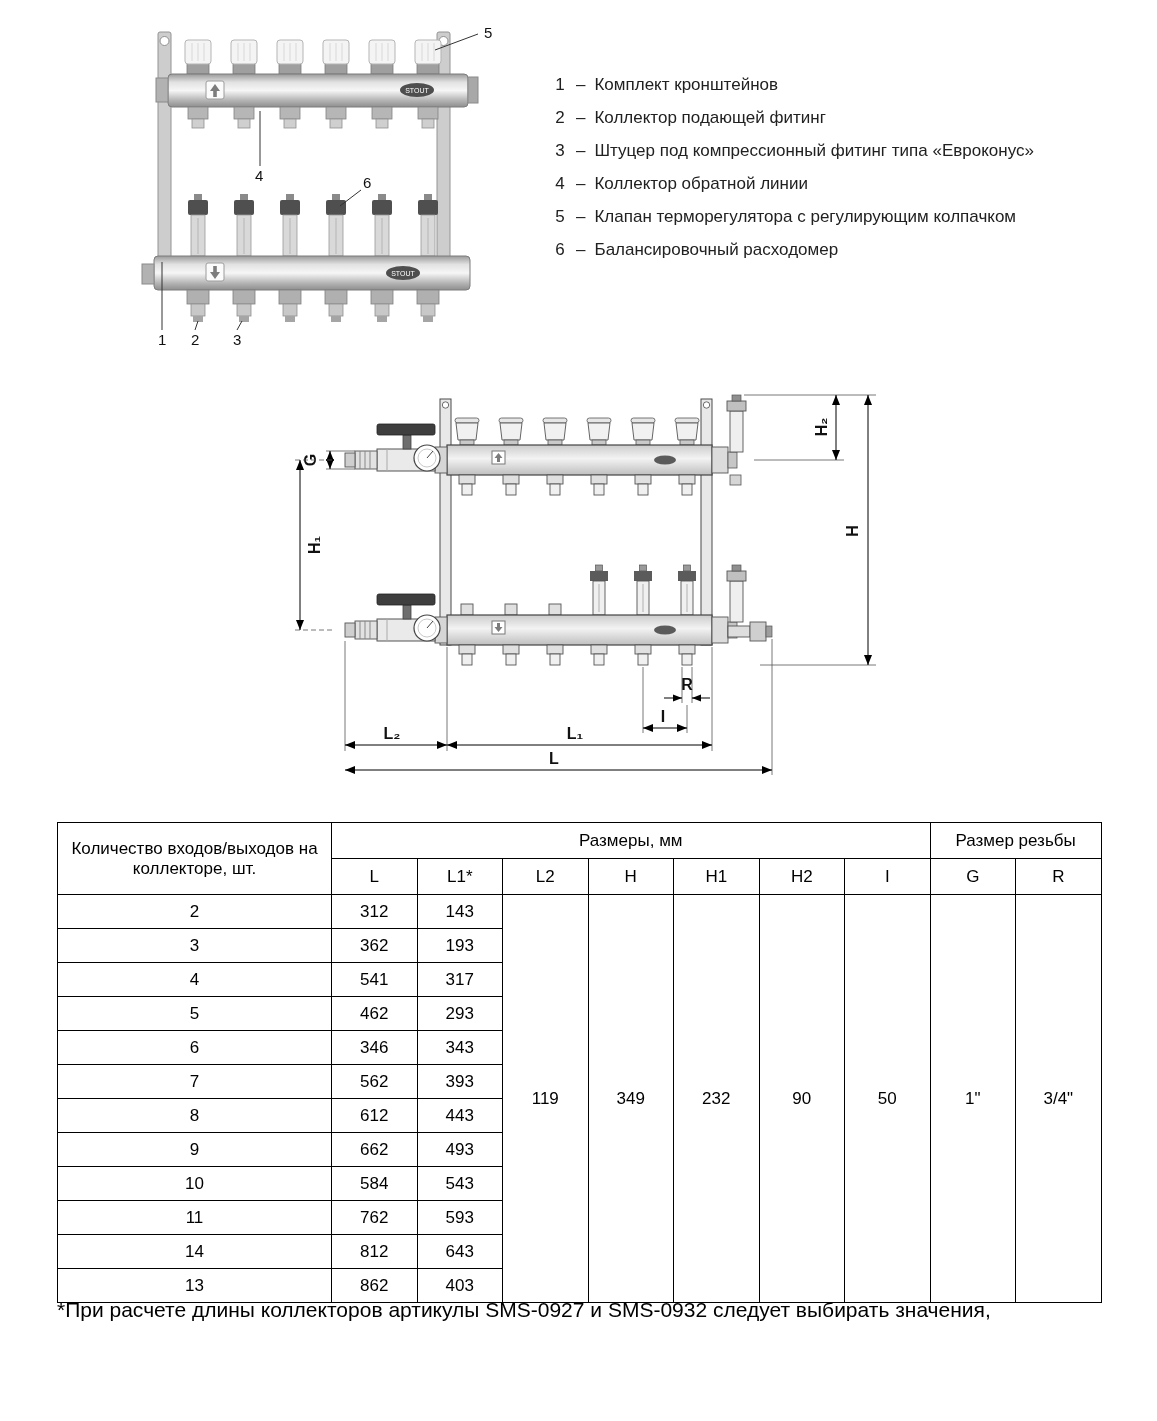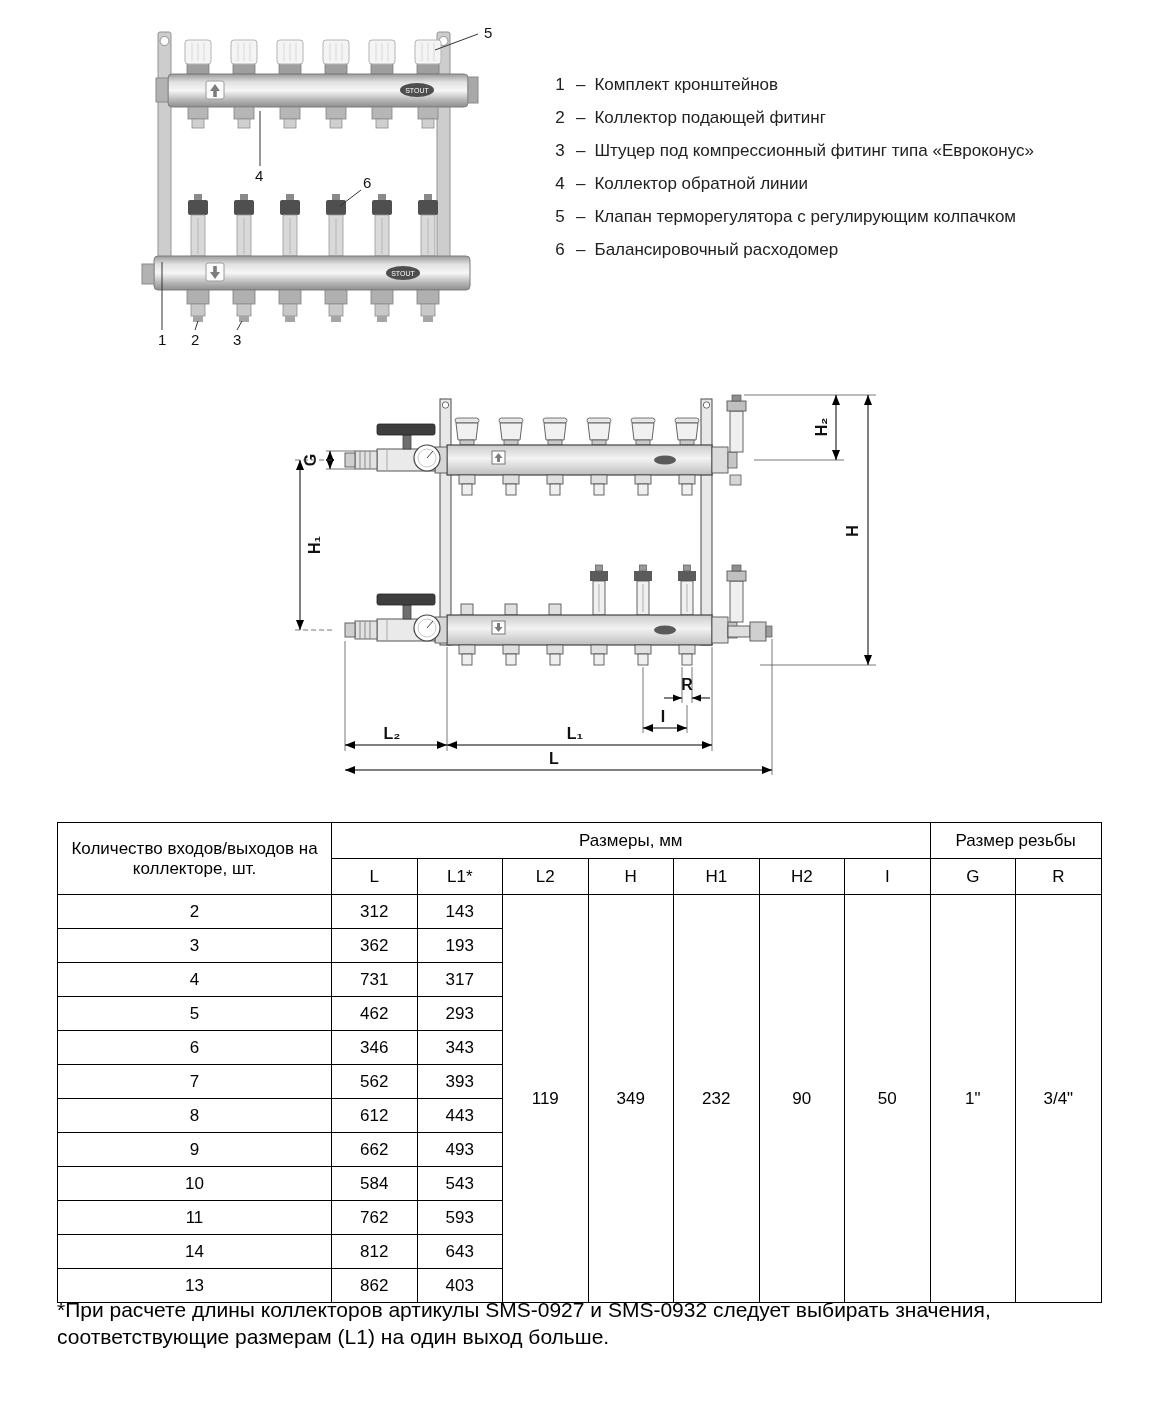--- a/index.html
+++ b/index.html
@@ -398,21 +398,21 @@
           <td rowspan="12">1"</td>
           <td rowspan="12">3/4"</td>
         </tr>
         <tr>
           <td>3</td>
           <td>362</td>
           <td>193</td>
         </tr>
         <tr>
           <td>4</td>
-          <td>731</td>
+          <td>541</td>
           <td>317</td>
         </tr>
         <tr>
           <td>5</td>
           <td>462</td>
           <td>293</td>
         </tr>
         <tr>
           <td>6</td>
           <td>346</td>
@@ -452,16 +452,15 @@
           <td>13</td>
           <td>862</td>
           <td>403</td>
         </tr>
       </tbody>
     </table>
   </div>
 
   <div class="footnote">
     <span>*При расчете длины коллекторов артикулы SMS-0927 и SMS-0932 следует выбирать значения,</span><br>
-    <span>соответствующие размерам (L1) на один выход больше.</span>
   </div>
 
 </div>
 
 </body></html>

